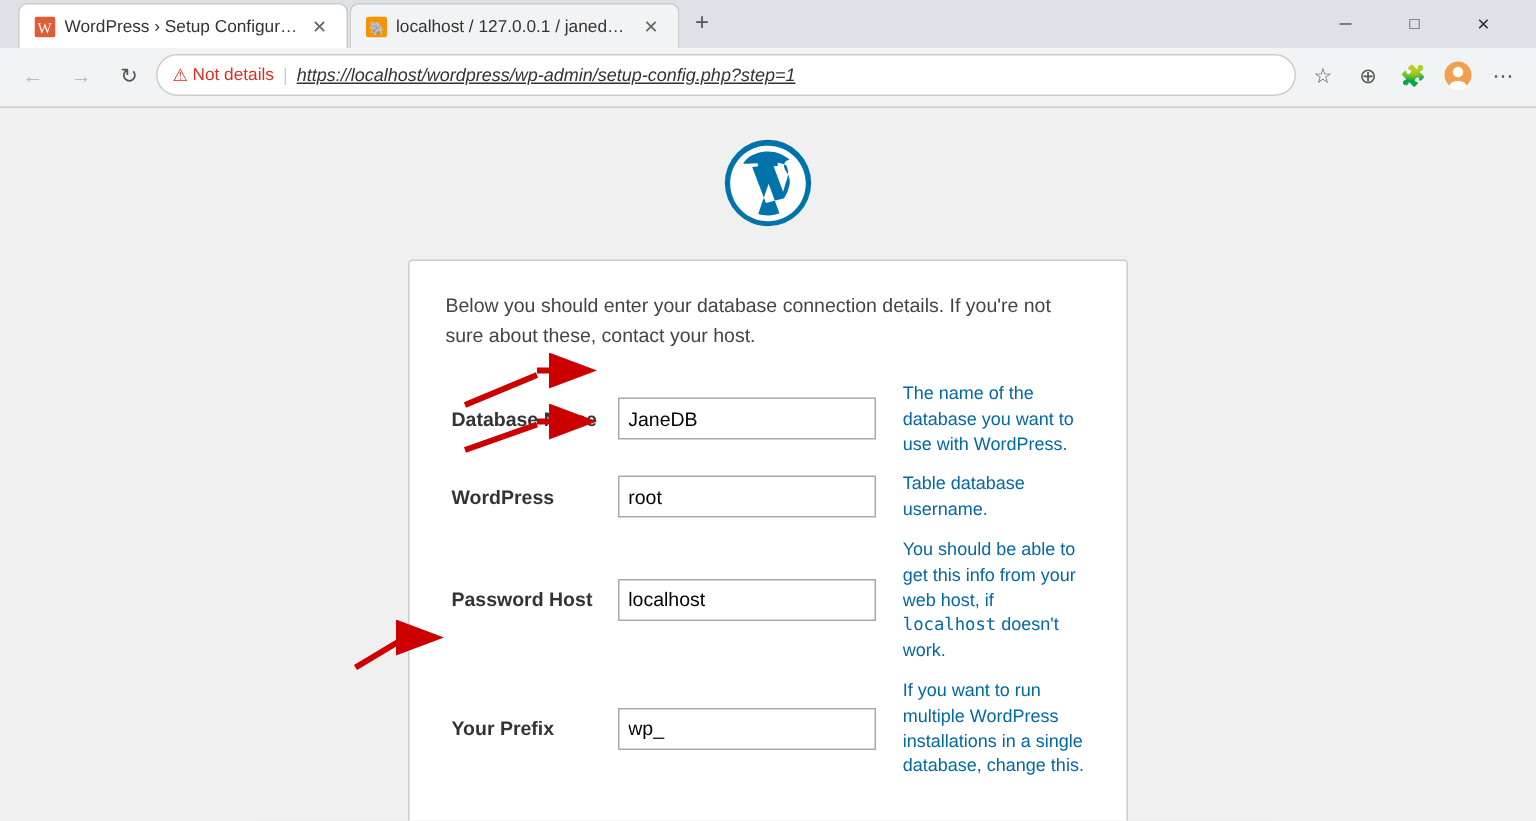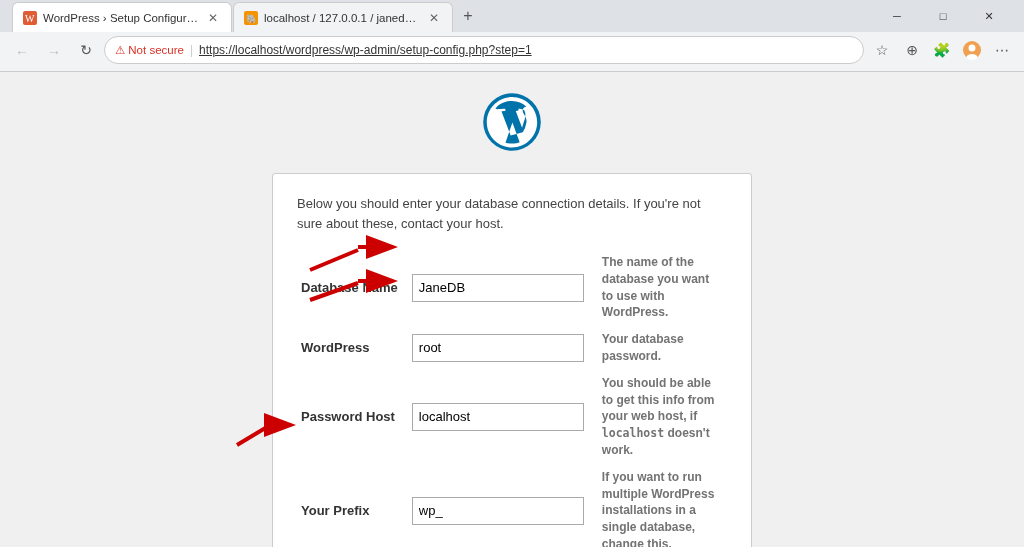--- a/index.html
+++ b/index.html
@@ -34,21 +34,21 @@
     .nav-btn { width: 28px; height: 28px; border: none; background: transparent; cursor: pointer; color: #555; font-size: 14px; border-radius: 50%; display: flex; align-items: center; justify-content: center; }
     .nav-btn.disabled { color: #bbb; cursor: default; }
 
     .address-bar {
       flex: 1; height: 28px; background: #fff; border: 1px solid #ccc; border-radius: 14px;
       display: flex; align-items: center; padding: 0 10px; gap: 6px; font-size: 12px;
     }
     .not-secure { display: flex; align-items: center; gap: 3px; color: #d93025; font-size: 11.5px; white-space: nowrap; }
     .address-sep { color: #ccc; }
     .address-url { color: #333; font-size: 12px; }
-    .address-url .underline { text-decoration: underline; }
+    .address-url .underline { text-decoration: underline; font-style: italic; }
 
     .toolbar-icons { display: flex; align-items: center; gap: 2px; }
     .toolbar-icon { width: 28px; height: 28px; border-radius: 50%; display: flex; align-items: center; justify-content: center; cursor: pointer; font-size: 14px; color: #555; }
 
     
     .page-content {
       background: #f0f0f0;
       height: calc(547px - 72px);
       display: flex; flex-direction: column; align-items: center;
       padding-top: 20px;
@@ -64,21 +64,21 @@
     }
 
     .setup-intro {
       font-size: 13px; color: #444; margin-bottom: 16px; line-height: 1.5;
     }
 
     .form-table { width: 100%; border-collapse: collapse; }
     .form-table tr td { padding: 5px 4px; vertical-align: middle; }
     .form-table .label-cell { width: 110px; font-weight: 600; font-size: 13px; color: #333; padding-right: 10px; white-space: nowrap; }
     .form-table .input-cell { width: 180px; }
-    .form-table .help-cell { font-size: 12px; color: #737373; padding-left: 14px; line-height: 1.4; font-weight: bold; }
+    .form-table .help-cell { font-size: 12px; color: #0369a1; padding-left: 14px; line-height: 1.4; }
     .form-table input[type="text"], .form-table input[type="password"] {
       width: 100%; height: 28px; border: 1px solid #aaa; padding: 4px 6px; font-size: 13px; border-radius: 0;
     }
 
     .help-cell .mono { font-family: monospace; font-size: 11.5px; }
   </style>
 </head>
 <body>
 
 <div class="browser-chrome">
@@ -119,21 +119,21 @@
   </div>
 
   <div class="address-bar-row">
     <button class="nav-btn disabled">←</button>
     <button class="nav-btn disabled">→</button>
     <button class="nav-btn">↻</button>
 
     <div class="address-bar">
       <span class="not-secure">
         <span>⚠</span>
-        <span>Not secure</span>
+        <span>Not details</span>
       </span>
       <span class="address-sep">|</span>
       <span class="address-url">
         <span class="underline">https://localhost/wordpress/wp-admin/setup-config.php?step=1</span>
       </span>
     </div>
 
     <div class="toolbar-icons">
       <div class="toolbar-icon">☆</div>
       <div class="toolbar-icon">⊕</div>
@@ -175,21 +175,21 @@
           <td class="help-cell">The name of the database you want to use with WordPress.</td>
         </tr>
 
         <tr>
           <td class="label-cell">
             <label>WordPress</label>
           </td>
           <td class="input-cell">
             <input type="text" value="root" style="">
           </td>
-          <td class="help-cell">Your database password.</td>
+          <td class="help-cell">Table database username.</td>
         </tr>
 
 
         <tr>
           <td class="label-cell">
             <label>Password Host</label>
           </td>
           <td class="input-cell">
             <input type="text" value="localhost" style="">
           </td>

